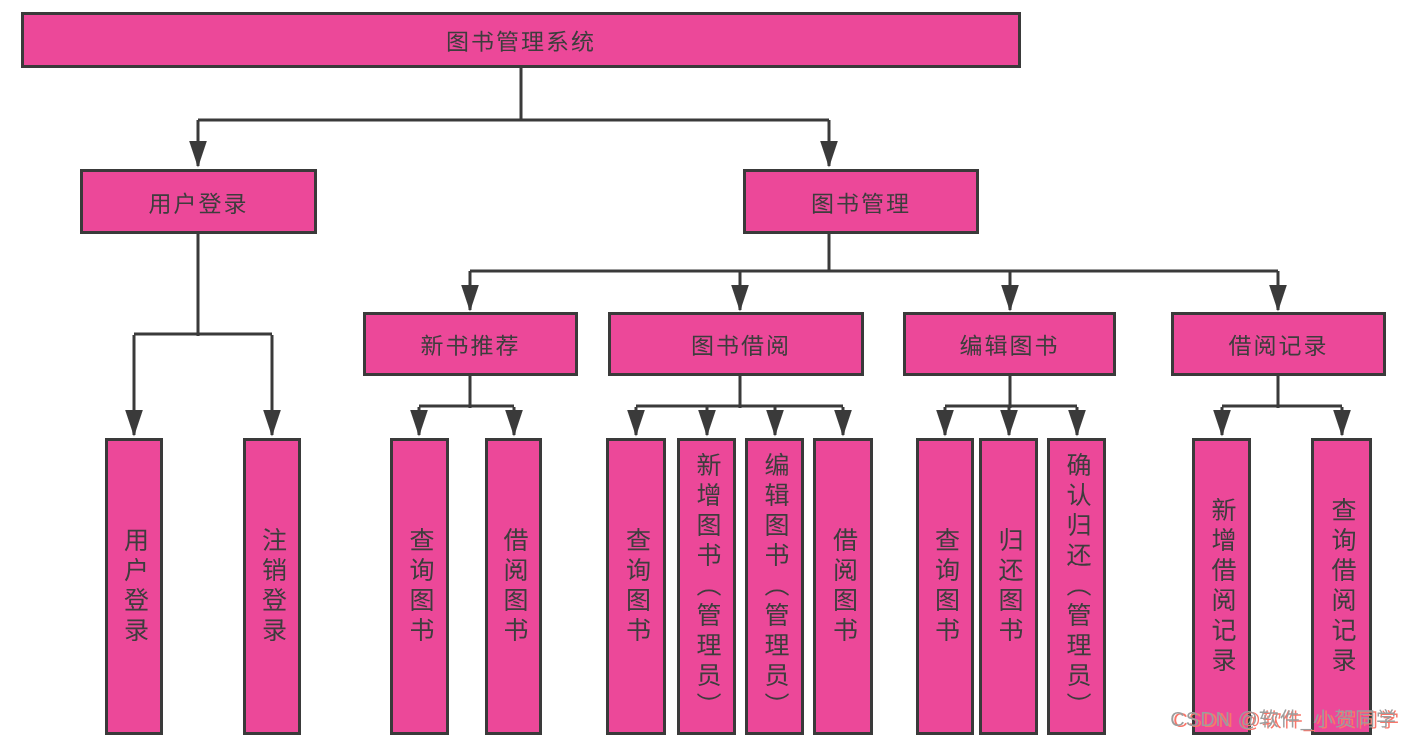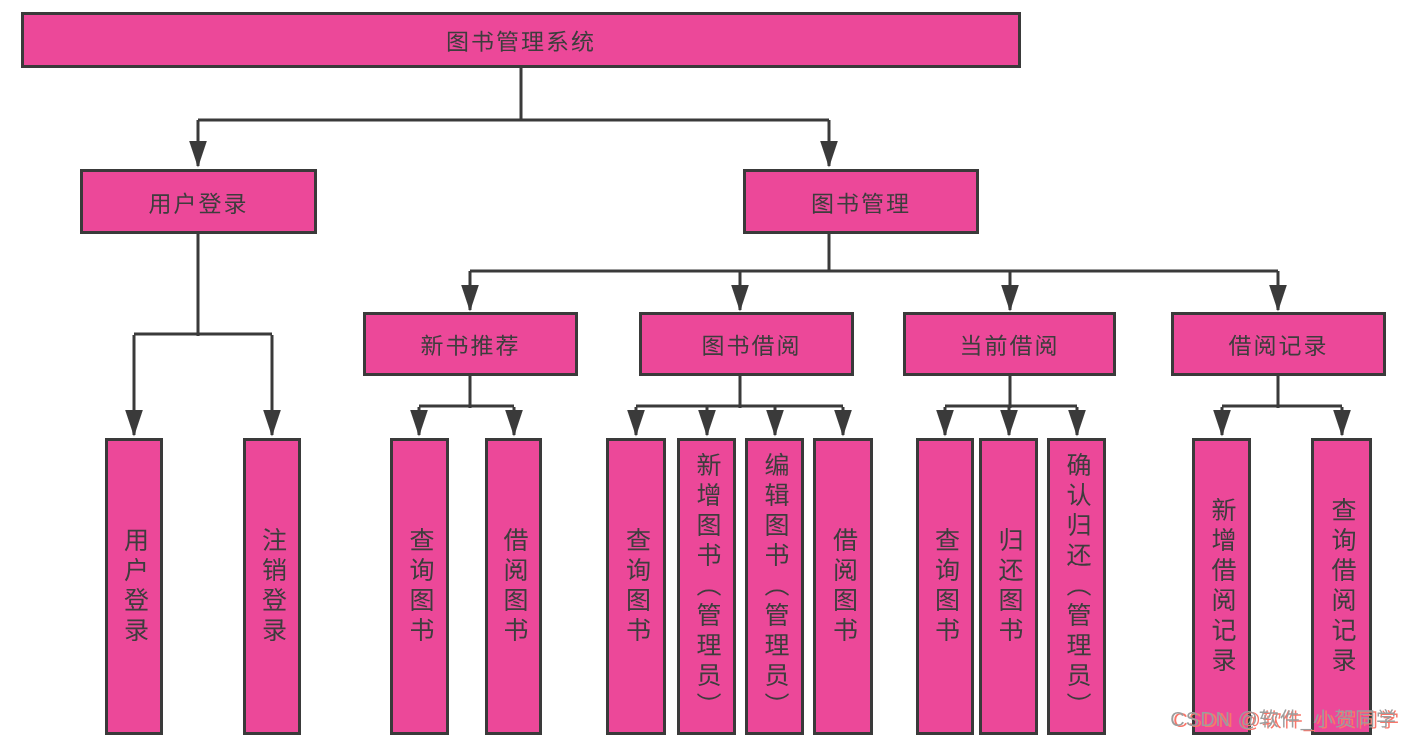--- a/index.html
+++ b/index.html
@@ -103,22 +103,22 @@
     <line x1="1222" y1="407" x2="1222" y2="435" marker-end="url(#arw)"></line>
     <line x1="1342" y1="407" x2="1342" y2="435" marker-end="url(#arw)"></line>
   </svg>
 
   <div class="box root-box">图书管理系统</div>
 
   <div class="box lv2" style="left:80px;width:237px;">用户登录</div>
   <div class="box lv2" style="left:711px;width:236px;margin-left:32px;">图书管理</div>
 
   <div class="box lv3" style="left:363px;width:215px;">新书推荐</div>
-  <div class="box lv3" style="left:639px;width:215px;padding-left:10px;">图书借阅</div>
-  <div class="box lv3" style="left:903px;width:213px;">当前借阅</div>
+  <div class="box lv3" style="left:608px;width:256px;padding-left:10px;">图书借阅</div>
+  <div class="box lv3" style="left:903px;width:213px;">编辑图书</div>
   <div class="box lv3" style="left:1171px;width:215px;">借阅记录</div>
 
   <div class="box leaf" style="left:105px;width:58px;">用户登录</div>
   <div class="box leaf" style="left:243px;width:58px;">注销登录</div>
 
   <div class="box leaf" style="left:390px;width:59px;">查询图书</div>
   <div class="box leaf" style="left:485px;width:57px;">借阅图书</div>
 
   <div class="box leaf" style="left:606px;width:60px;">查询图书</div>
   <div class="box leaf" style="left:677px;width:59px;">新增图书（管理员）</div>

